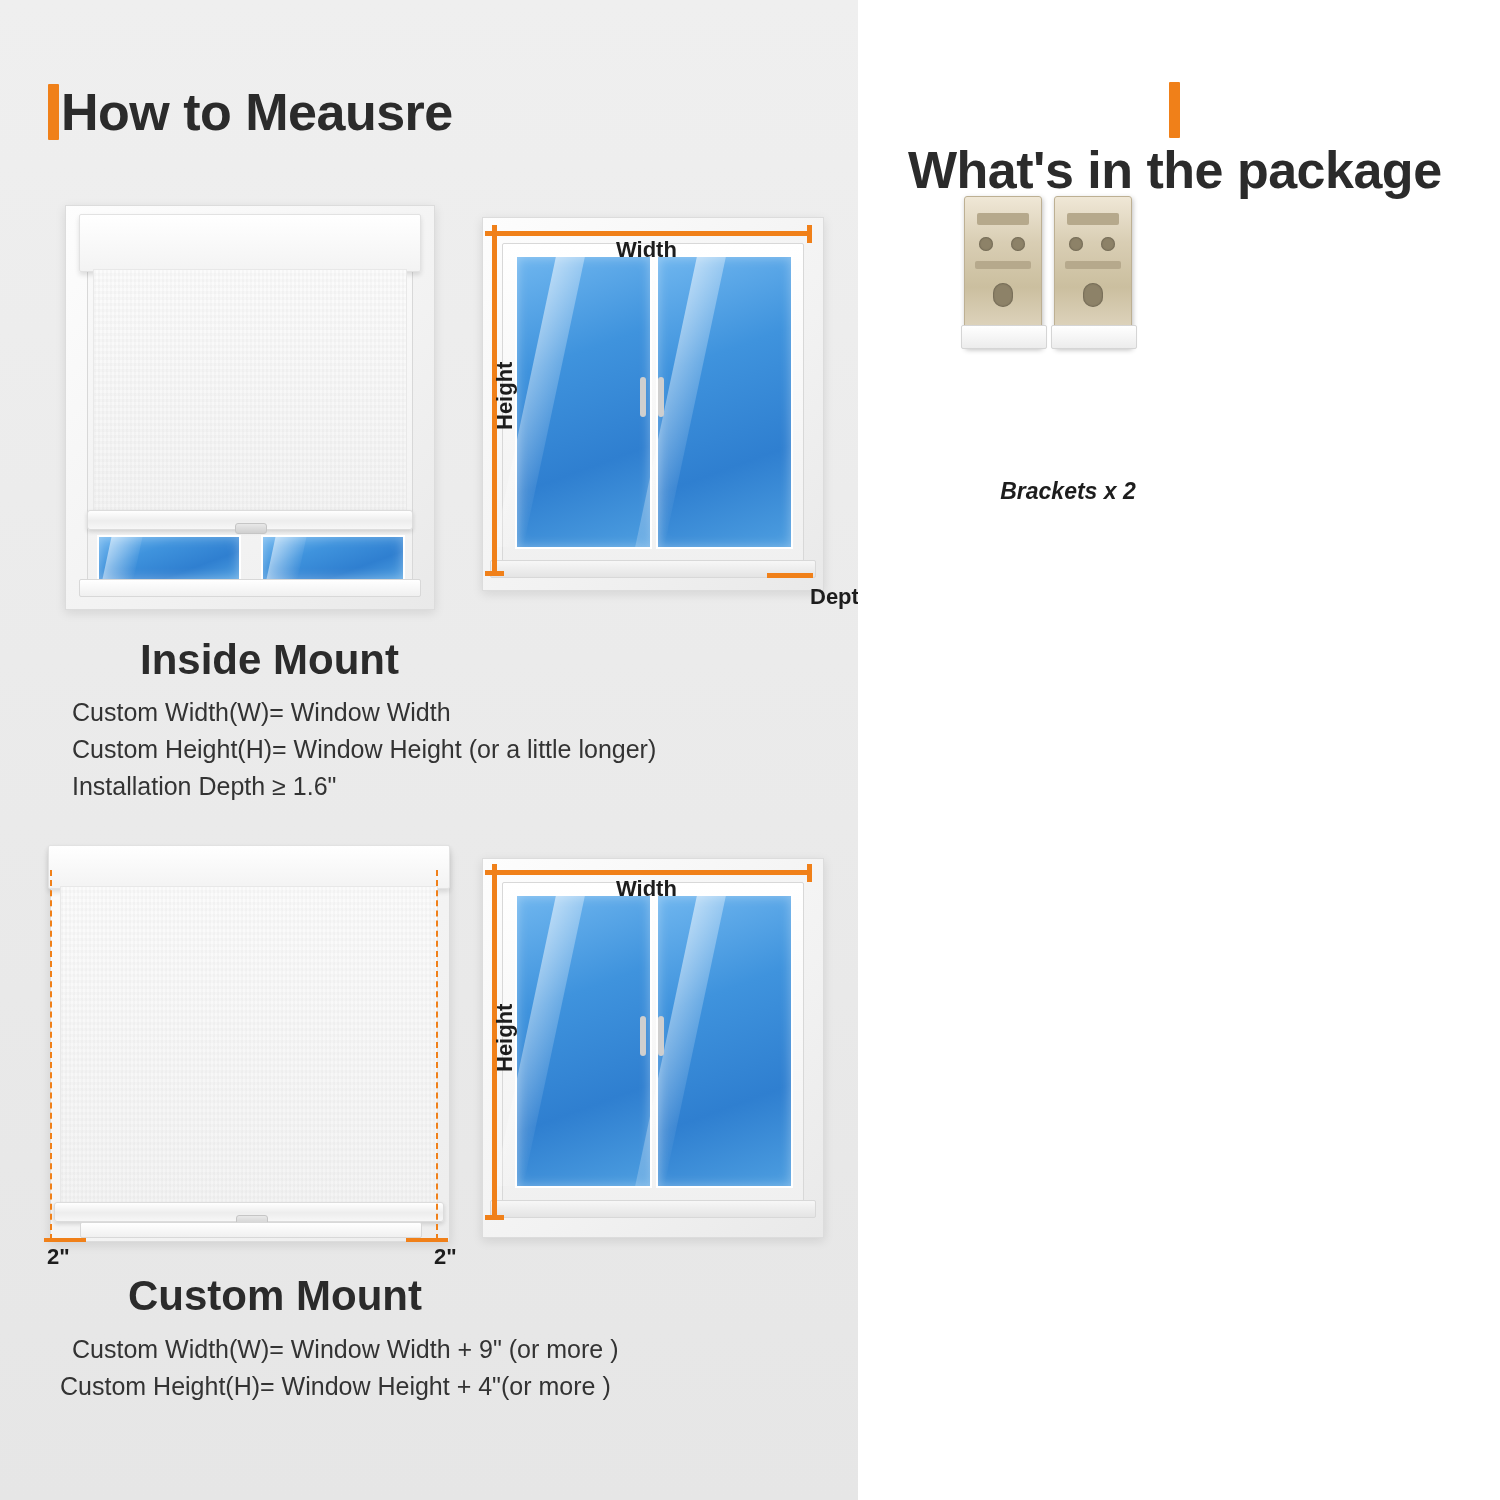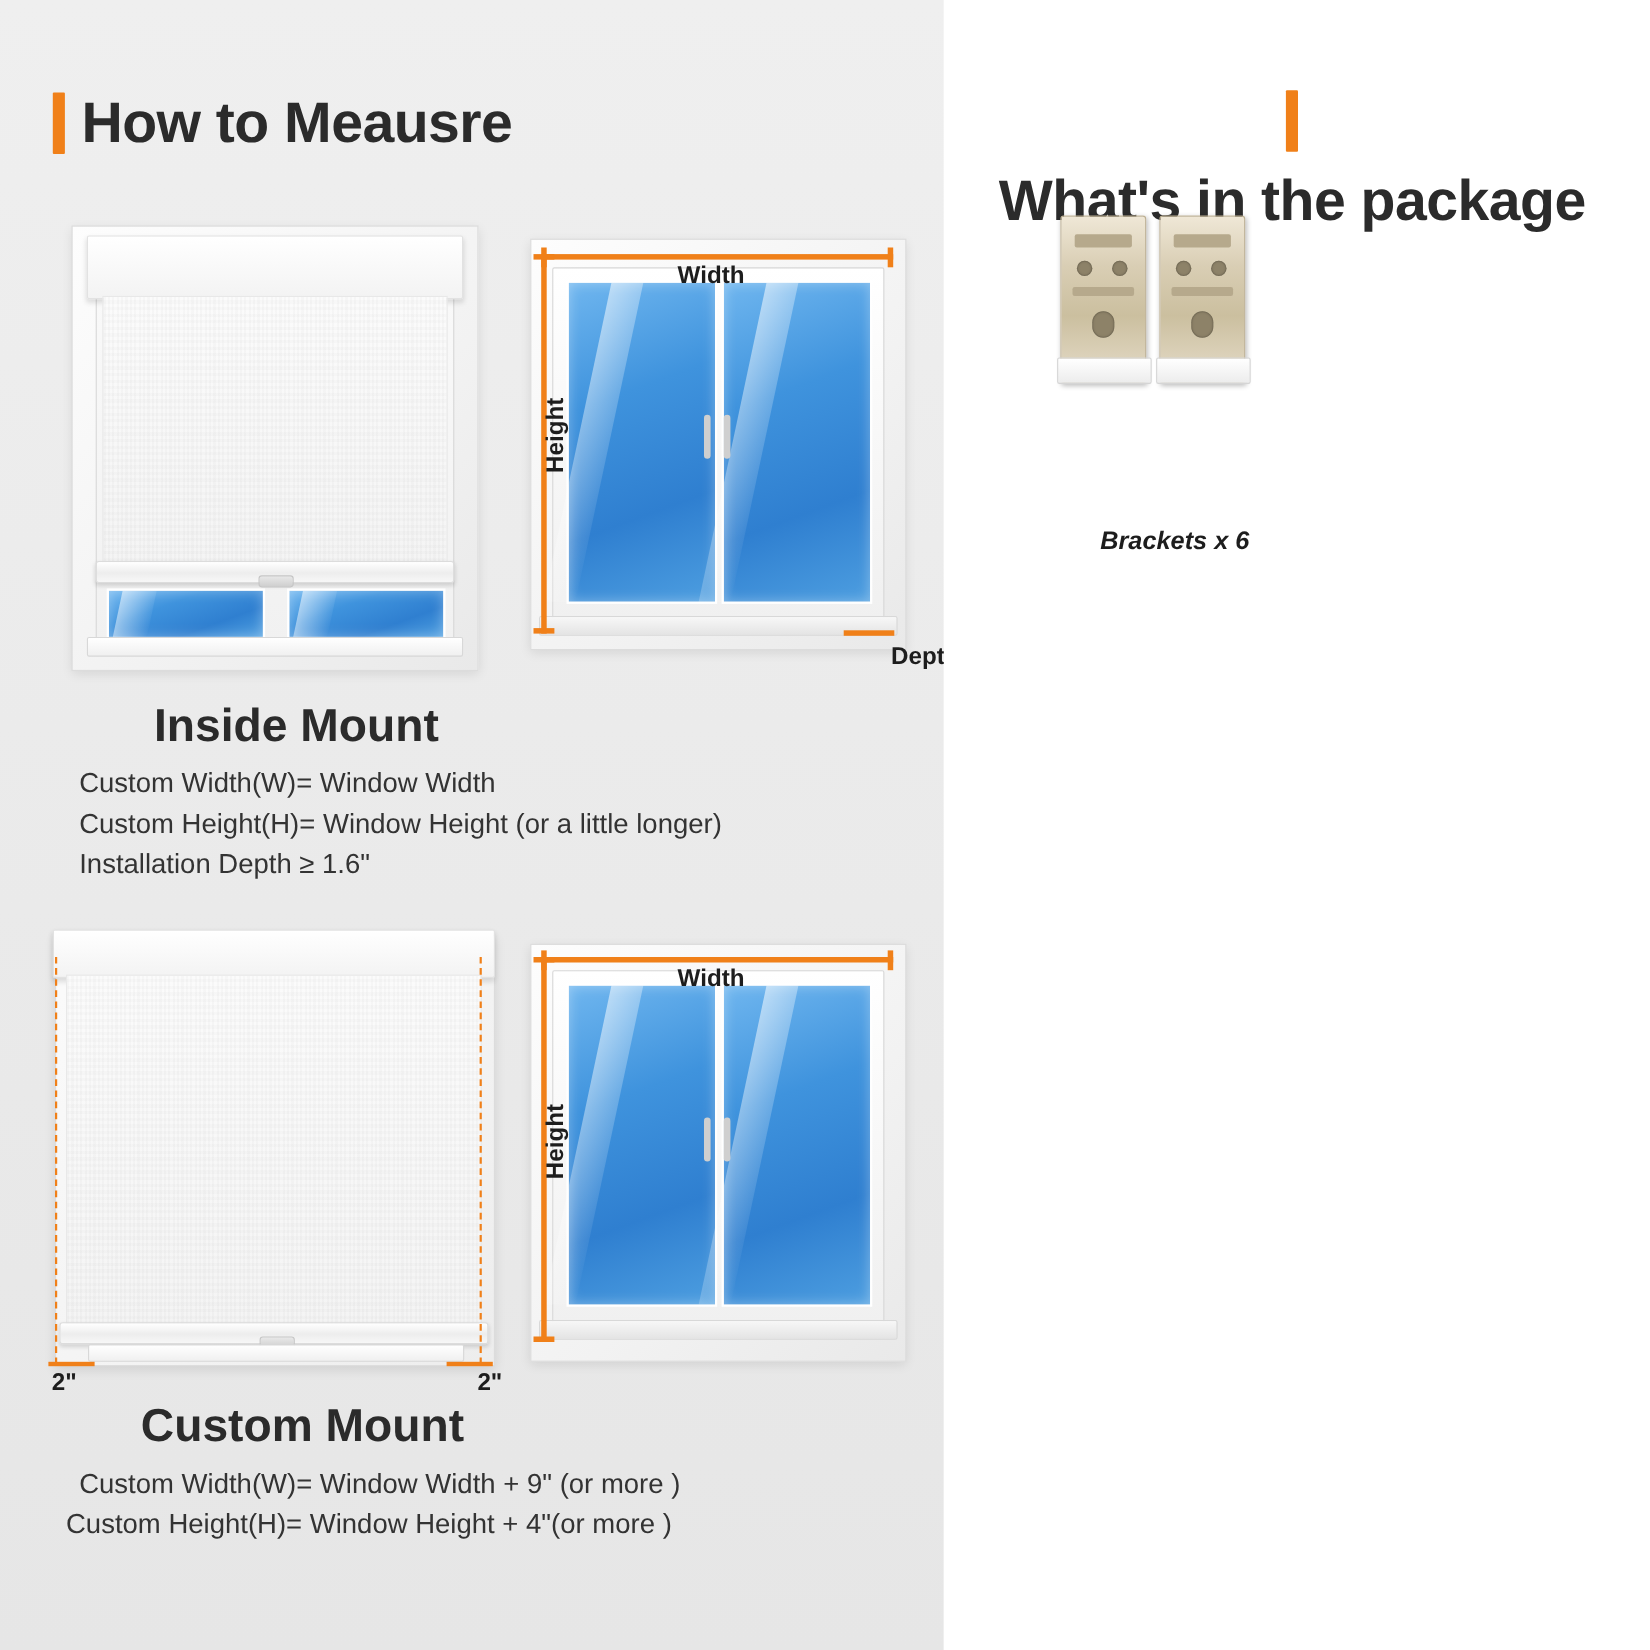--- a/index.html
+++ b/index.html
@@ -15,21 +15,21 @@
   .left-panel{
     position:absolute;left:0;top:0;width:858px;height:1500px;
     background:linear-gradient(180deg,#efefef 0%,#eaeaea 55%,#e6e6e6 100%);
   }
   .right-panel{
     position:absolute;left:858px;top:0;width:642px;height:1500px;
     background:#ffffff;
   }
 
   
-  .heading{position:absolute;display:flex;align-items:center;gap:15px;}
+  .heading{position:absolute;display:flex;align-items:center;gap:2px;}
   .heading .bar{
     width:11px;height:56px;background:#f08019;border-radius:1px;
   }
   .heading .txt{
     font-size:52px;font-weight:bold;color:#2b2b2b;letter-spacing:-0.5px;
     white-space:nowrap;
   }
   #heading-measure{left:48px;top:82px;}
   #heading-package{left:908px;top:82px;flex-direction:column;}
 
@@ -250,16 +250,16 @@
 
       <div class="bracket" style="left:100px;top:0;width:76px;height:150px;">
         <div class="slot" style="left:12px;top:16px;width:52px;height:12px;"></div>
         <div class="hole" style="left:14px;top:40px;width:14px;height:14px;"></div>
         <div class="hole" style="left:46px;top:40px;width:14px;height:14px;"></div>
         <div class="slot" style="left:10px;top:64px;width:56px;height:8px;"></div>
         <div class="hole" style="left:28px;top:86px;width:20px;height:24px;border-radius:10px;"></div>
         <div class="foot" style="left:-4px;top:128px;width:84px;height:22px;"></div>
       </div>
     </div>
-    <div class="pkg-label" style="left:60px;top:478px;width:300px;">Brackets x 6</div>
+    <div class="pkg-label" style="left:60px;top:478px;width:300px;">Brackets x 2</div>
 
   </div>
 </div>
 
 </body></html>

